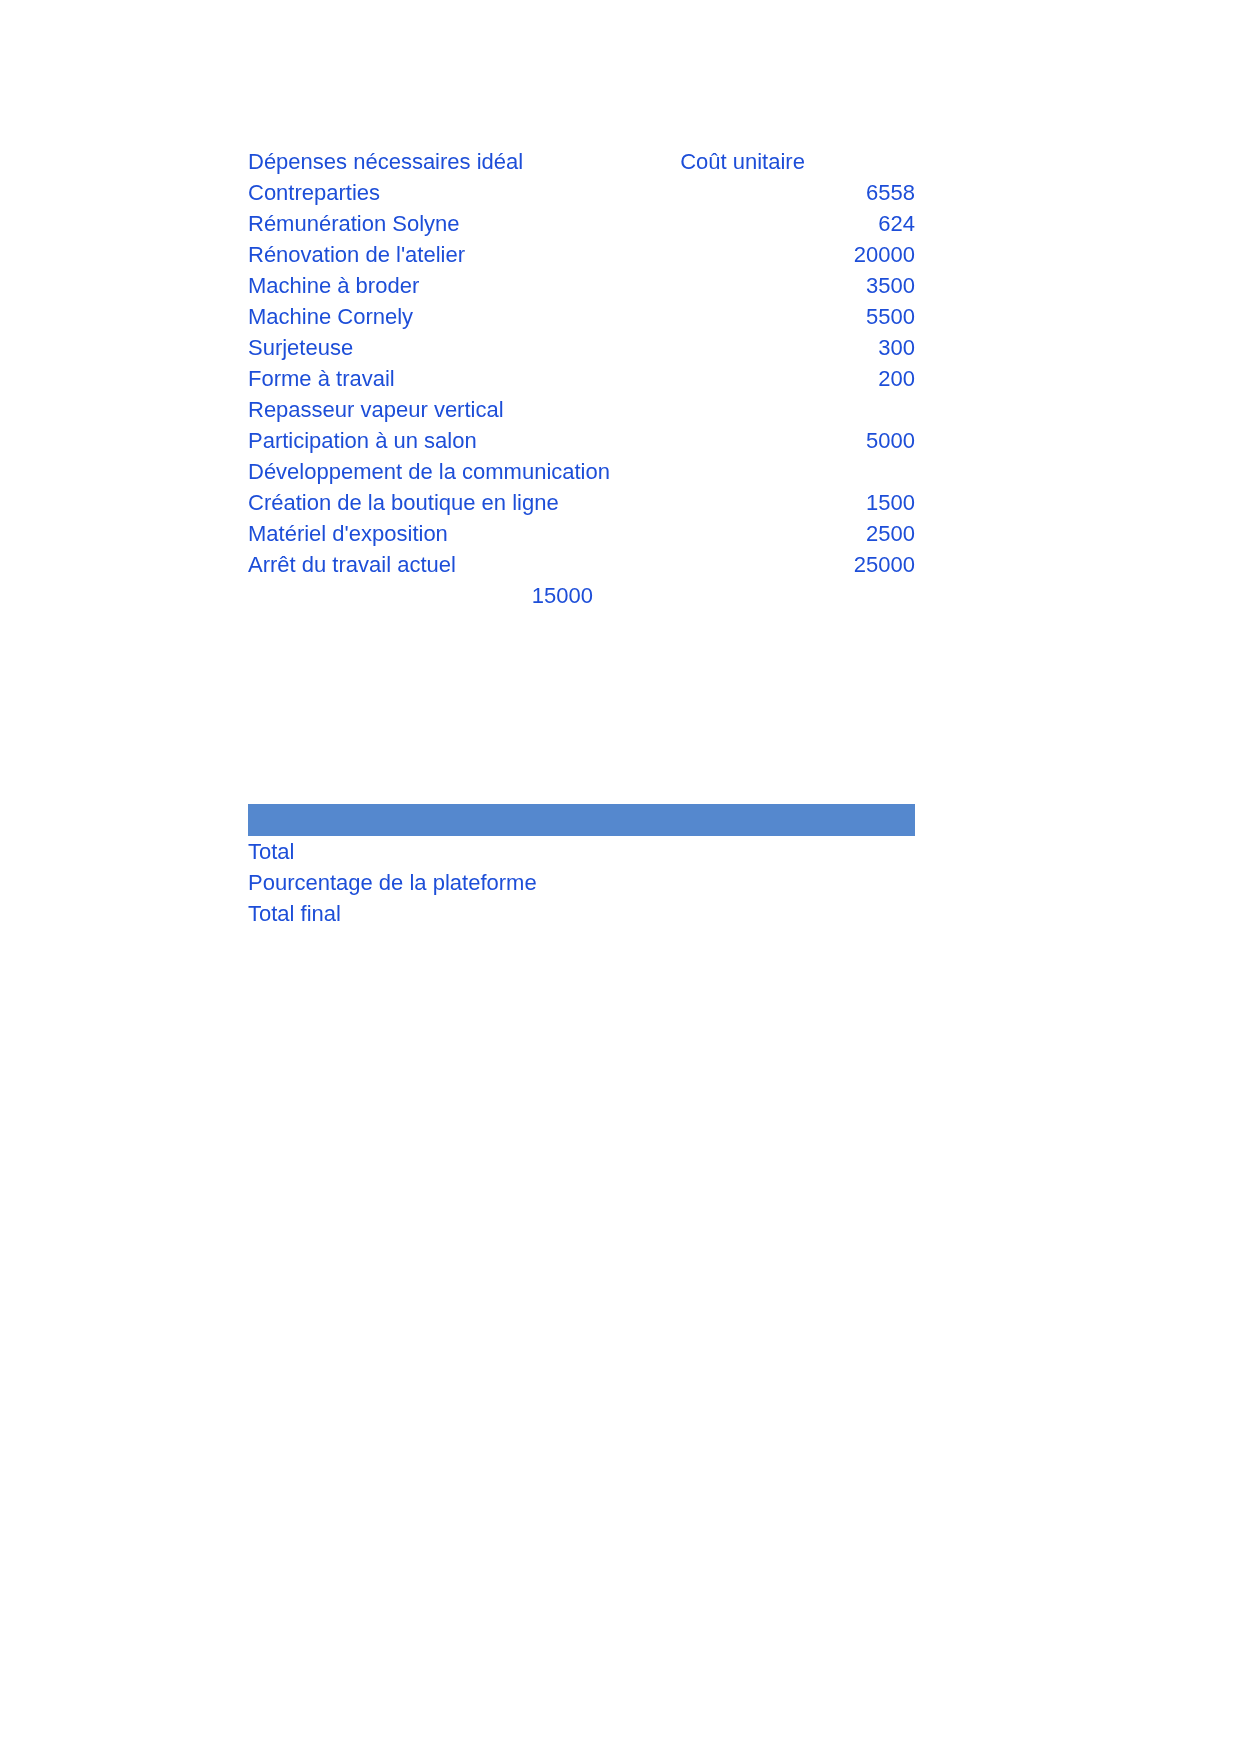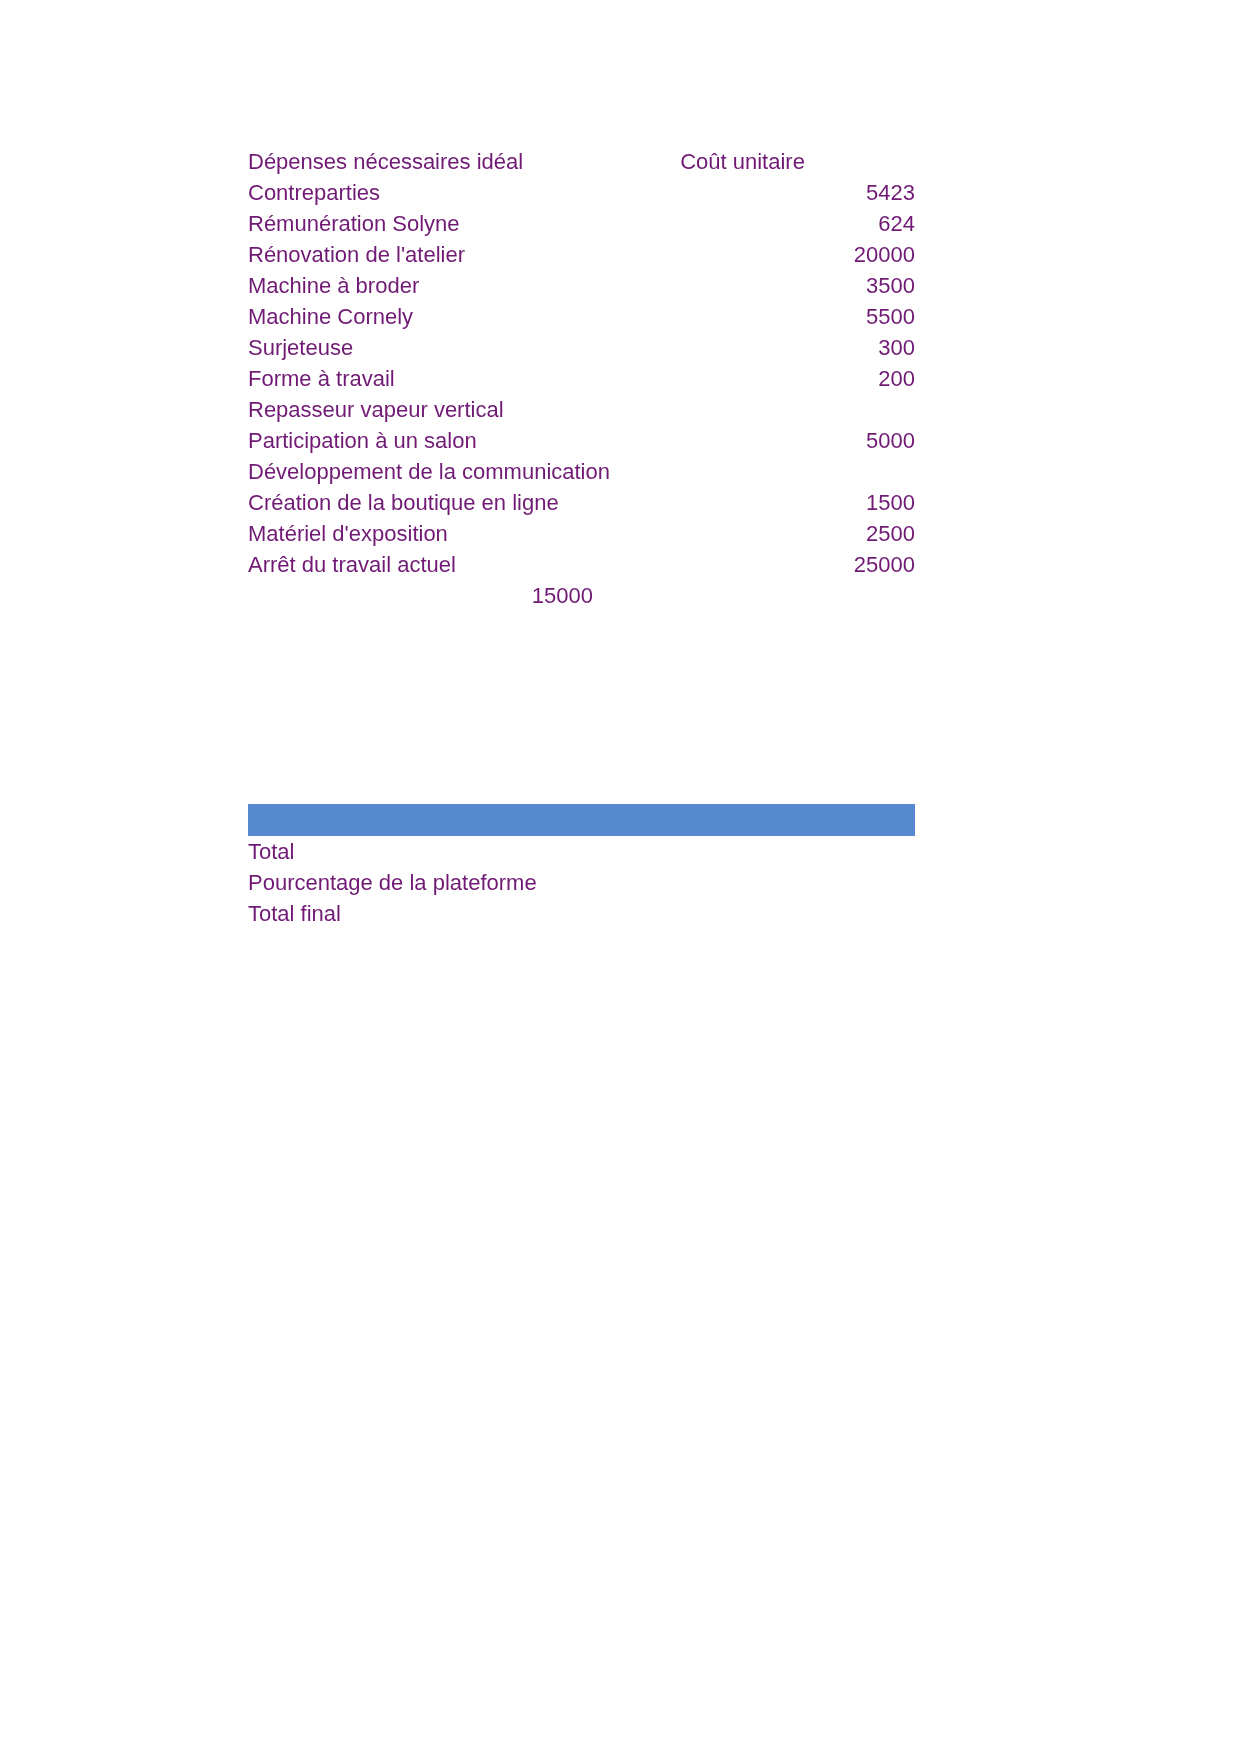--- a/index.html
+++ b/index.html
@@ -64,31 +64,31 @@
     line-height: 31px;
     white-space: nowrap;
   }
   .bold {
     font-weight: normal;
   }
 </style>
 </head>
 <body>
 
-<div class="page" style="background: rgb(255, 255, 255); color: #701a75;">
+<div class="page" style="background: rgb(255, 255, 255); color: #1d4ed8;">
 
   <div class="sheet-table">
     <div class="sheet-row header">
       <div class="cell-label">Dépenses nécessaires idéal</div>
       <div class="cell-value">Coût unitaire</div>
     </div>
     <div id="table-rows">
         <div class="sheet-row">
           <div class="cell-label">Contreparties</div>
-          <div class="cell-value">5423</div>
+          <div class="cell-value">6558</div>
         </div>
         <div class="sheet-row">
           <div class="cell-label">Rémunération Solyne</div>
           <div class="cell-value">624</div>
         </div>
         <div class="sheet-row">
           <div class="cell-label">Rénovation de l'atelier</div>
           <div class="cell-value">20000</div>
         </div>
         <div class="sheet-row">

